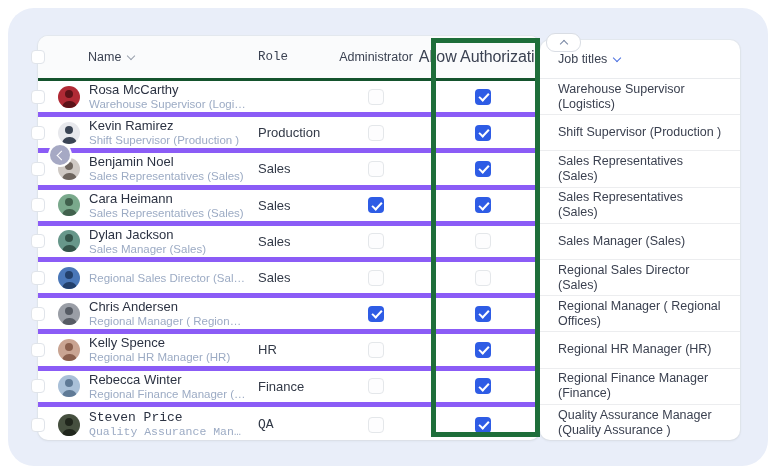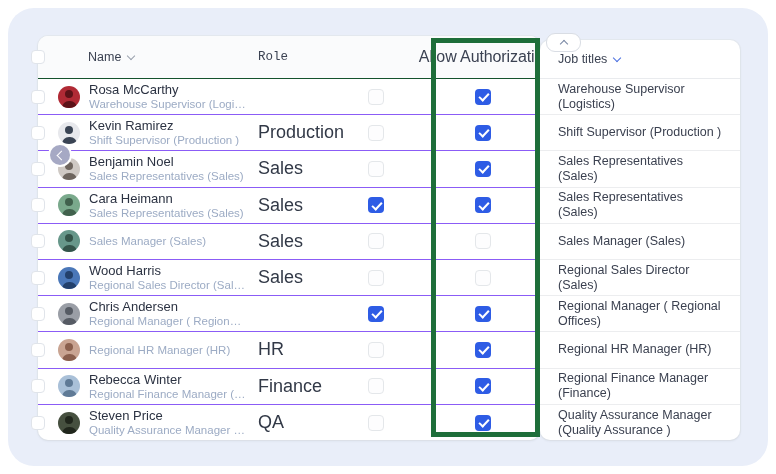--- a/index.html
+++ b/index.html
@@ -8,43 +8,43 @@
     font-family:"Liberation Sans","DejaVu Sans",sans-serif;overflow:hidden;
     -webkit-font-smoothing:antialiased;
   }
   .page-bg{position:absolute;left:8px;top:8px;width:760px;height:458px;background:#e9eef9;border-radius:26px;}
 
   
   .main-card{
     position:absolute;left:38px;top:36px;width:502px;height:404px;background:#ffffff;
     border-radius:10px;box-shadow:0 1px 3px rgba(25,39,70,.07),0 0 0 1px rgba(228,232,238,.8);
   }
-  .thead{position:relative;height:42px;background:#fafbfc;border-bottom:1px solid #14532d;border-radius:10px 10px 0 0;}
+  .thead{position:relative;height:42px;background:#fafbfc;border-bottom:3px solid #14532d;border-radius:10px 10px 0 0;}
   .th{position:absolute;top:0;height:42px;display:flex;align-items:center;font-size:12.5px;font-weight:500;color:#3b4252;}
   .th-name{left:50px;gap:7px;}
   .th-role{left:220px;font-family:Liberation Mono, monospace;}
   .th-admin{left:296px;width:84px;justify-content:center;}
   .th-allow{left:393px;width:109px;justify-content:center;font-size:16px;letter-spacing:-.1px;white-space:nowrap;}
 
   .rows{position:relative;}
-  .row{position:relative;height:36.2px;border-bottom:1px solid #8b5cf6;display:flex;align-items:center;padding-left:20px;box-sizing:border-box;}
-  .row:last-child{border-bottom:none;}
+  .row{position:relative;height:36.2px;border-bottom:5px solid #8b5cf6;display:flex;align-items:center;padding-left:20px;box-sizing:border-box;}
+  .row:last-child{border-bottom:none;font-family:Liberation Mono, monospace;}
 
   
   .sel-cb{position:absolute;left:-7px;top:50%;transform:translateY(-50%);width:14px;height:14px;background:#fff;border:1px solid #e0e4ea;border-radius:4px;box-sizing:border-box;}
 
   .avatar{position:relative;width:22px;height:22px;border-radius:50%;overflow:hidden;flex:none;}
   .avatar::before{content:"";position:absolute;left:50%;top:4px;width:8px;height:8px;margin-left:-4px;border-radius:50%;background:currentColor;}
   .avatar::after{content:"";position:absolute;left:50%;bottom:-4px;width:15px;height:11px;margin-left:-7.5px;border-radius:7px 7px 0 0;background:currentColor;}
 
   .who{margin-left:9px;display:flex;flex-direction:column;justify-content:center;max-width:158px;}
   .nm{font-size:13px;font-weight:500;color:#2b3242;line-height:15px;white-space:nowrap;}
   .sub{font-size:11.5px;color:#9cabc4;line-height:14px;white-space:nowrap;overflow:hidden;text-overflow:ellipsis;max-width:158px;}
 
-  .role{position:absolute;left:220px;font-size:18px;color:#323947;}
+  .role{position:absolute;left:220px;font-size:13px;color:#323947;}
 
   .cb{position:absolute;top:50%;transform:translateY(-50%);width:16px;height:16px;border-radius:4px;box-sizing:border-box;background:#fdfdfe;border:1px solid #e4e7ea;}
   .cb.admin{left:330px;}
   .cb.allow{left:437px;}
   .cb.checked{background:#2e5ce5;border:none;}
   .cb.checked::after{content:"";position:absolute;left:5.5px;top:2.5px;width:4px;height:8px;border-right:2px solid #fff;border-bottom:2px solid #fff;transform:rotate(43deg);}
 
   
   .job-panel{
     position:absolute;left:540px;top:40px;width:200px;height:400px;background:#ffffff;
@@ -80,20 +80,23 @@
 <div class="main-card">
   <div class="thead">
     <span class="sel-cb" style="top:21px;"></span>
     <div class="th th-name">
       <span>Name</span>
       <span class="chev down"></span>
     </div>
     <div class="th th-role">
       <span>Role</span>
     </div>
+    <div class="th th-admin">
+      <span>Administrator</span>
+    </div>
     <div class="th th-allow">
       <span>Allow Authorization</span>
     </div>
   </div>
   <div class="rows" id="rows">
   <div class="row">
     <span class="sel-cb"></span>
     <span class="avatar" style="background: rgb(176, 42, 53); color: rgb(92, 18, 24);"></span>
     <div class="who">
       <span class="nm">Rosa McCarthy</span>
@@ -137,32 +140,32 @@
     </div>
     <span class="role">Sales</span>
     <span class="cb admin checked"></span>
     <span class="cb allow checked"></span>
   </div>
 
   <div class="row">
     <span class="sel-cb"></span>
     <span class="avatar" style="background: rgb(103, 151, 138); color: rgb(52, 84, 74);"></span>
     <div class="who">
+      <span class="nm">Dylan Jackson</span>
       <span class="sub">Sales Manager (Sales)</span>
     </div>
     <span class="role">Sales</span>
     <span class="cb admin"></span>
     <span class="cb allow"></span>
   </div>
 
   <div class="row">
     <span class="sel-cb"></span>
     <span class="avatar" style="background: rgb(74, 119, 184); color: rgb(35, 64, 107);"></span>
     <div class="who">
-      <span class="nm">Wood Harris</span>
       <span class="sub">Regional Sales Director (Sales)</span>
     </div>
     <span class="role">Sales</span>
     <span class="cb admin"></span>
     <span class="cb allow"></span>
   </div>
 
   <div class="row">
     <span class="sel-cb"></span>
     <span class="avatar" style="background: rgb(154, 158, 166); color: rgb(86, 91, 100);"></span>
@@ -172,20 +175,21 @@
     </div>
     <span class="role"></span>
     <span class="cb admin checked"></span>
     <span class="cb allow checked"></span>
   </div>
 
   <div class="row">
     <span class="sel-cb"></span>
     <span class="avatar" style="background: rgb(201, 164, 146); color: rgb(138, 95, 77);"></span>
     <div class="who">
+      <span class="nm">Kelly Spence</span>
       <span class="sub">Regional HR Manager (HR)</span>
     </div>
     <span class="role">HR</span>
     <span class="cb admin"></span>
     <span class="cb allow checked"></span>
   </div>
 
   <div class="row">
     <span class="sel-cb"></span>
     <span class="avatar" style="background: rgb(169, 192, 216); color: rgb(95, 122, 150);"></span>

